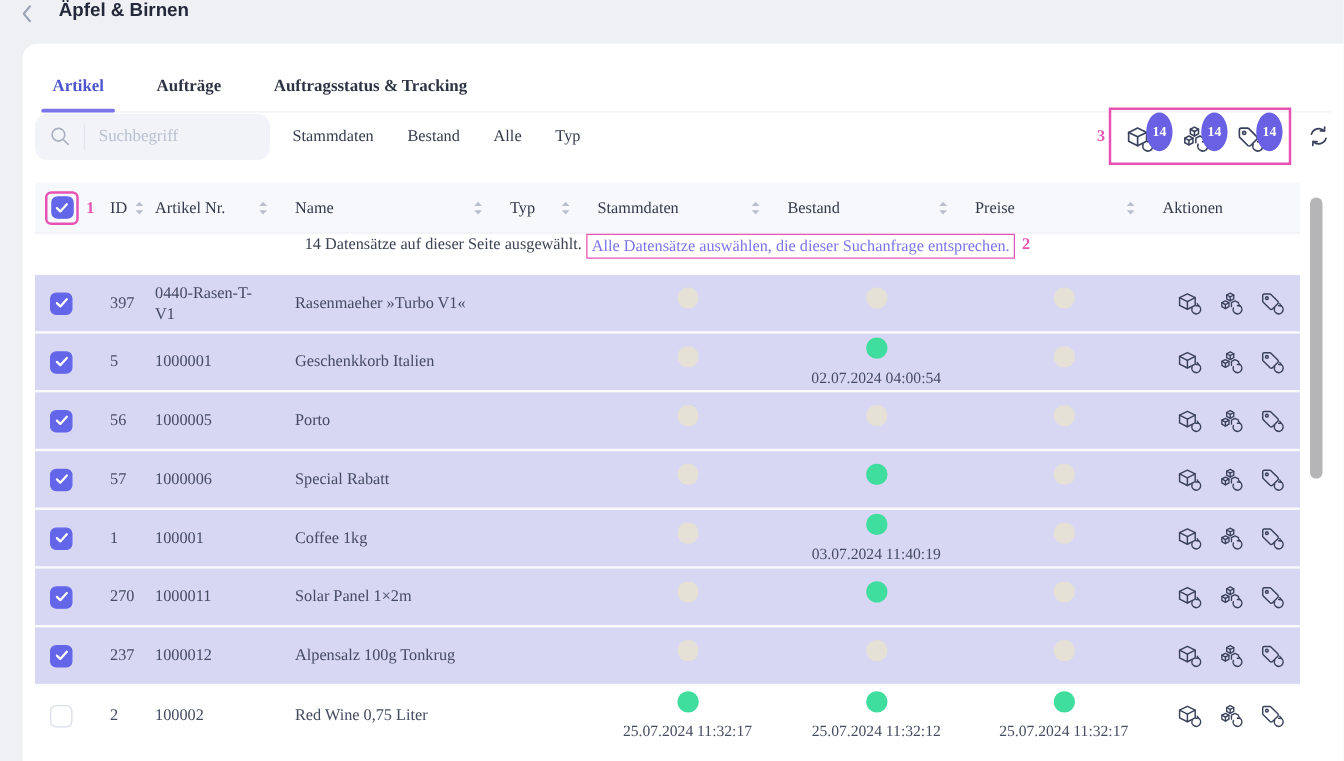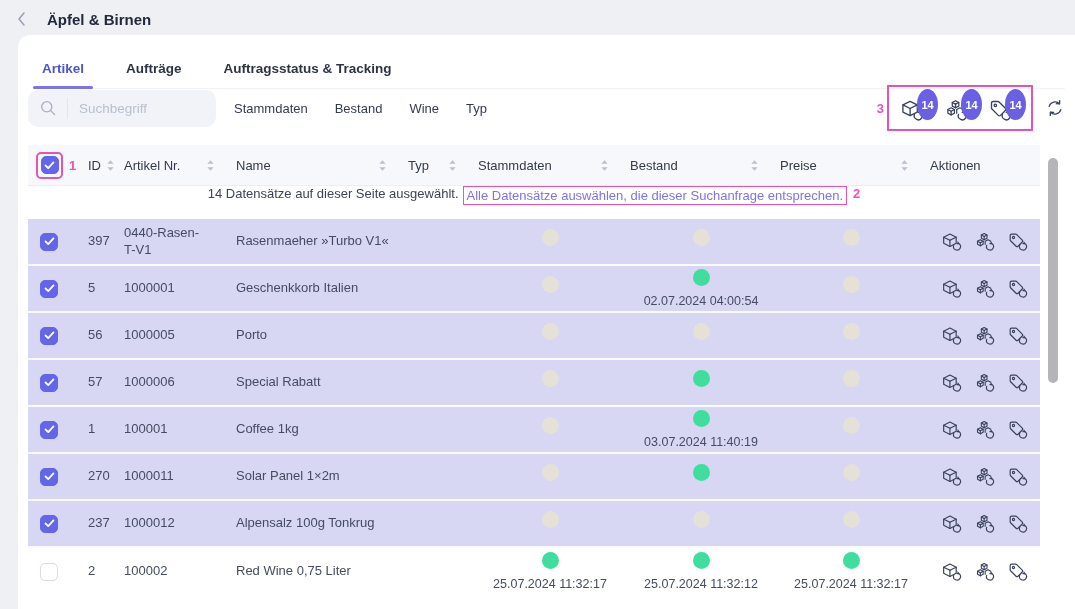--- a/index.html
+++ b/index.html
@@ -6,26 +6,26 @@
   html,body { width:1075px; height:609px; overflow:hidden; }
   body {
     font-family:"Liberation Sans", sans-serif;
     background:var(--pagebg,#eef0f4);
     position:relative;
     color:#3b4152;
   }
   svg.ico { display:block; }
 
   
-  .topbar { height:38px; display:flex; align-items:center; padding-left:10px; }
+  .topbar { height:38px; display:flex; align-items:flex-start; padding-left:10px; }
   .back-btn { width:22px; height:22px; display:flex; align-items:center; justify-content:center; color:#9aa2b4; cursor:pointer; }
   .page-title { font-size:15px; font-weight:700; color:#23293a; margin-left:15px; }
 
   
-  .card { position:absolute; left:18px; top:35px; right:0; bottom:0; background:#fff; border-radius:12px 0 0 0; padding:0 10px; }
+  .card { position:absolute; left:18px; top:35px; right:0; bottom:0; background:#fff; border-radius:12px 0 0 0; padding:0 10px;font-family:Liberation Serif, serif; }
 
   
   .tabs { display:flex; gap:24px; margin:24px 0 0 5px; border-bottom:1px solid #f0f1f5; }
   .tab { font-size:13.5px; font-weight:700; color:#2e3443; padding:2px 9px 12px; position:relative; cursor:pointer; white-space:nowrap; }
   .tab.active { color:var(--tabactive,#4d55cc); }
   .tab.active::after { content:""; position:absolute; left:0; right:0; bottom:-1px; height:3px; border-radius:3px; background:var(--link,#7b74ea); }
 
   
   .toolbar { display:flex; align-items:center; height:38px; }
   .search { width:188px; height:37px; background:#f1f3f8; border-radius:10px; display:flex; align-items:center; }
@@ -168,21 +168,21 @@
       <span class="sicon">
         <svg class="ico" width="18" height="18">
             <use href="#sym-search"></use>
           </svg>
       </span>
       <input type="text" placeholder="Suchbegriff" style="">
     </div>
     <div class="filters">
         <span class="filter">Stammdaten</span>
         <span class="filter">Bestand</span>
-        <span class="filter">Wine</span>
+        <span class="filter">Alle</span>
         <span class="filter">Typ</span>
       </div>
 
     <div class="right-tools">
       <span class="ann-num">3</span>
       <div class="sync-box">
           <span class="sync-btn"><span><svg class="ico" width="23" height="23">
                 <use href="#sym-cube-sync"></use>
               </svg></span><span class="badge">14</span></span>
           <span class="sync-btn"><span><svg class="ico" width="23" height="23">

